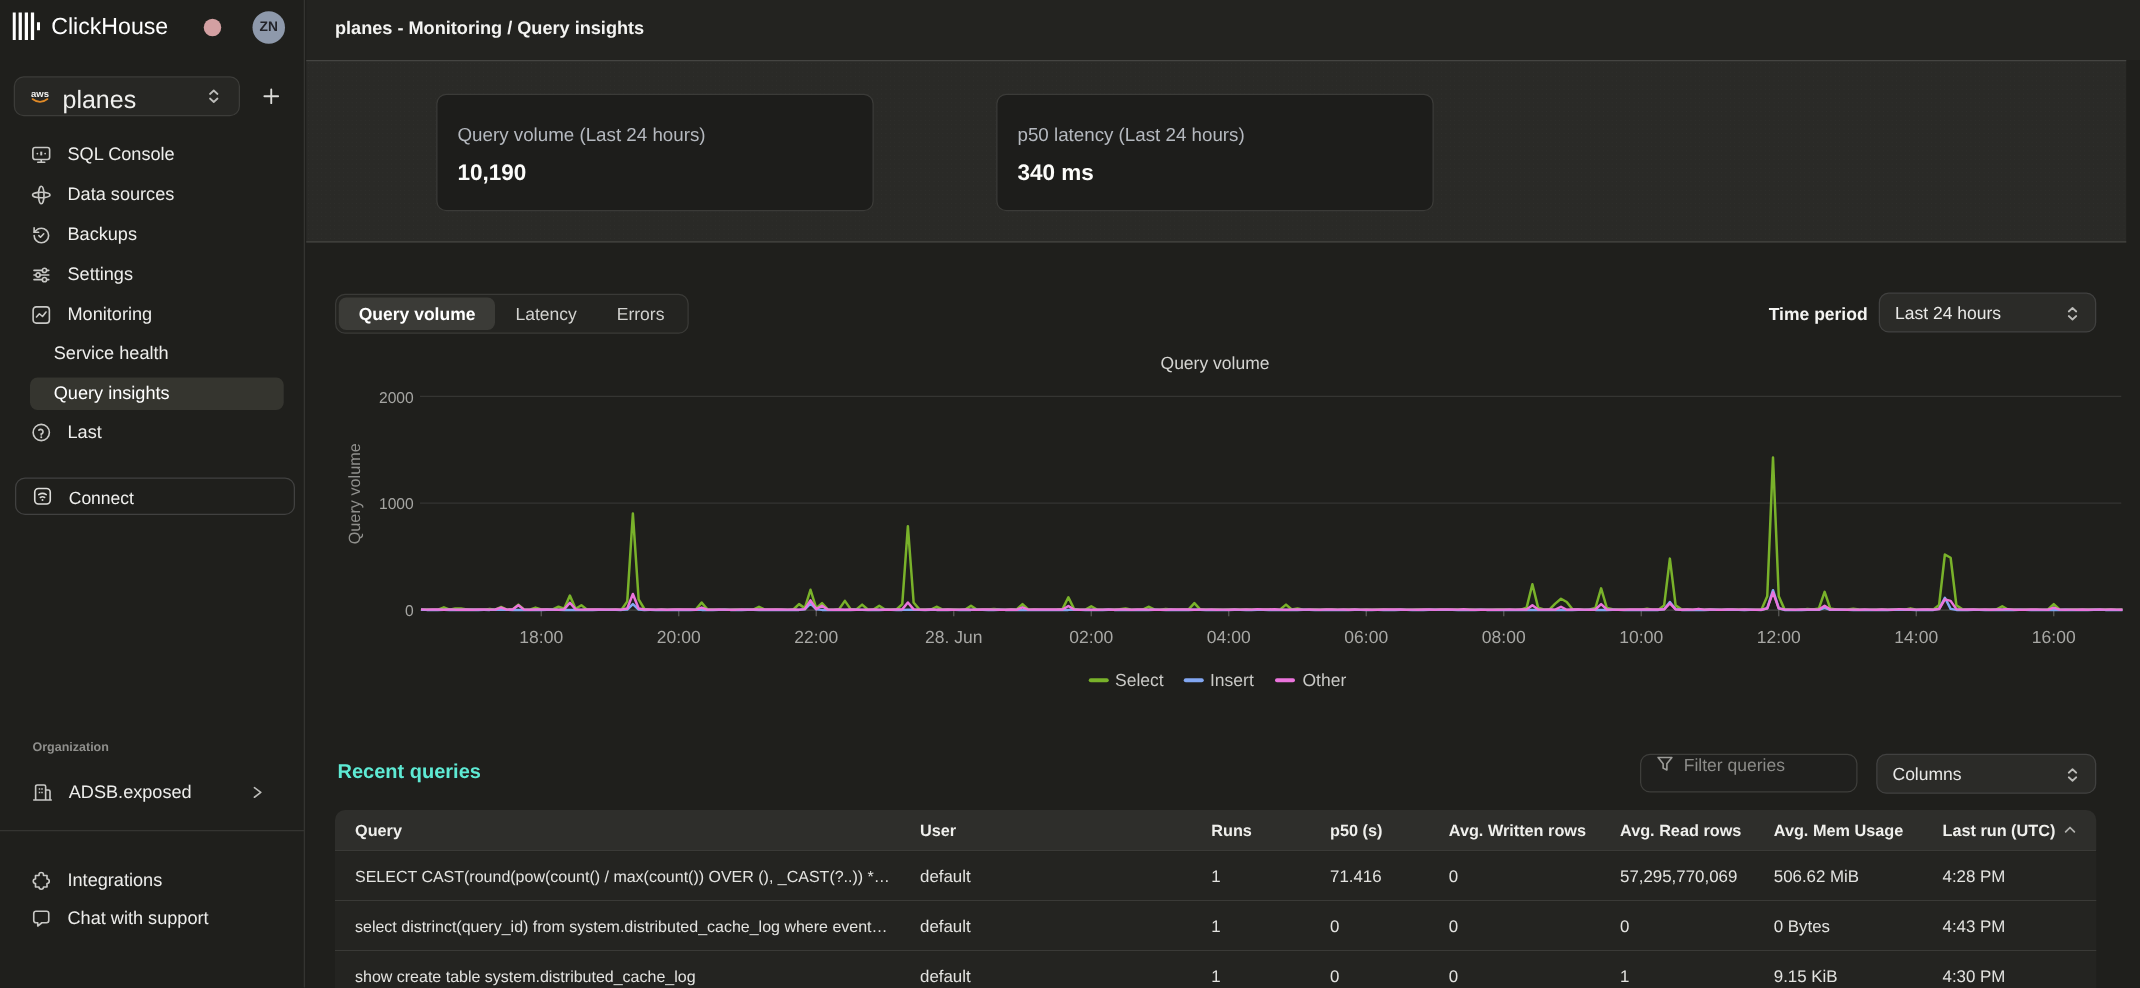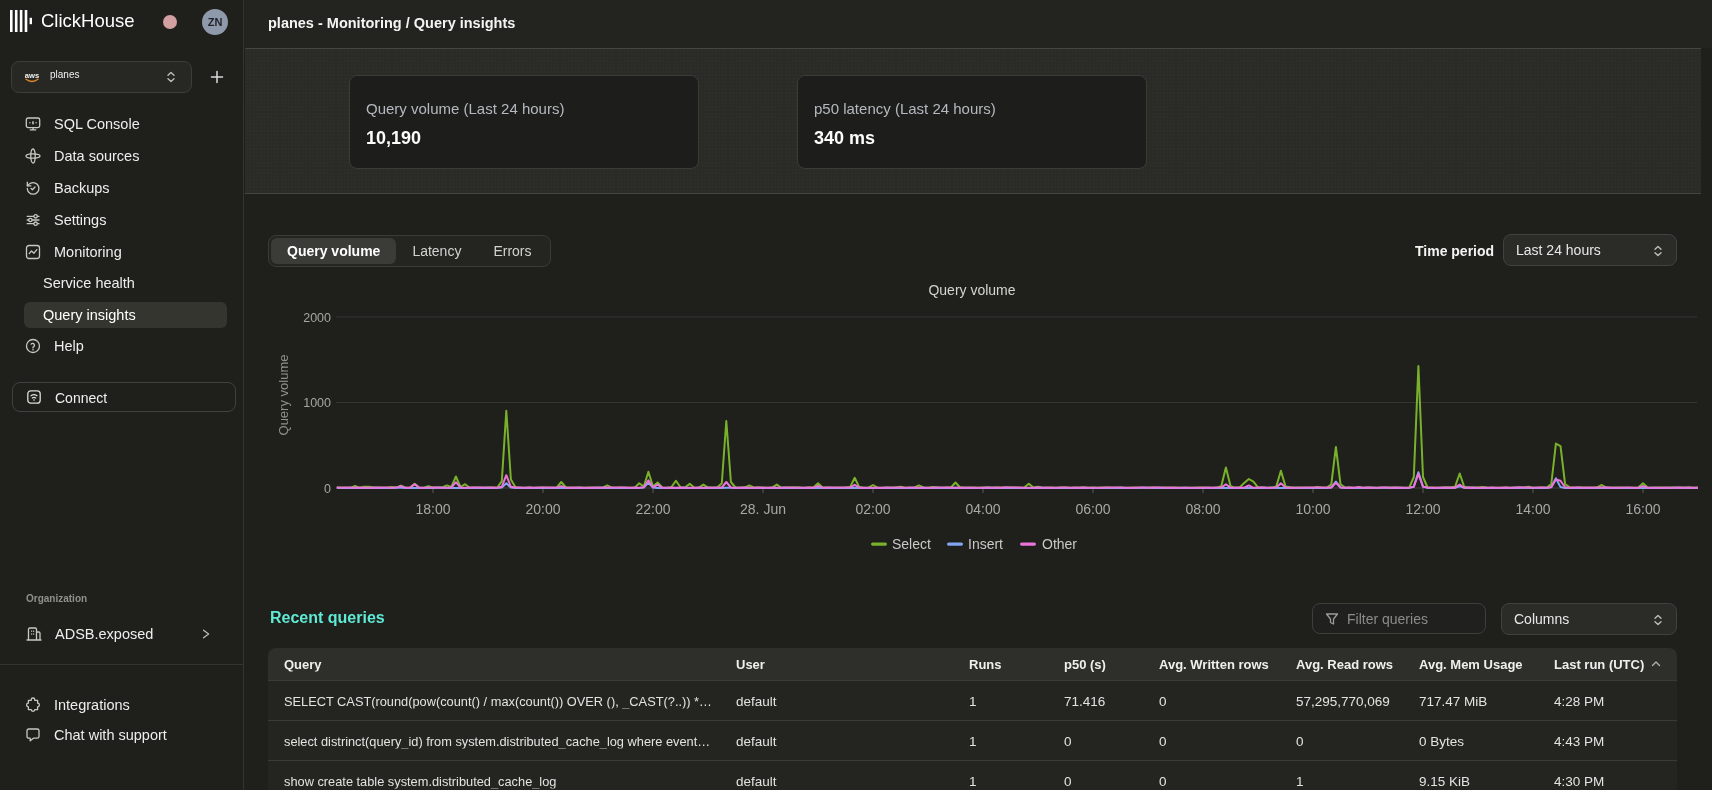--- a/index.html
+++ b/index.html
@@ -35,21 +35,21 @@
   font-size:14px; color:#d2d2cf; }
 .tab.on { background:#3b3b37; color:#ffffff; font-weight:bold; }
 
 .select { position:absolute; height:32px; background:#2b2b28; border:1px solid #414140;
   border-radius:8px; display:flex; align-items:center; font-size:14px; color:#e8e8e6; padding:0 12px; }
 .select .chev { position:absolute; right:10px; top:8px; }
 
 
 #rq-title { position:absolute; left:25px; top:609px; font-size:16px; font-weight:bold; color:#5eead4; }
 #filterbox { position:absolute; left:1067px; top:603px; width:174px; height:31px;
-  border:1px solid #3e3e3b; border-radius:8px; background:#20201e; display:flex; align-items:center;
+  border:1px solid #3e3e3b; border-radius:8px; background:#20201e; display:flex; 
   font-size:14px; color:#8b8b88; }
 #table { position:absolute; left:23px; top:648px; width:1409px; }
 .trow { position:relative; width:1409px; height:40px; background:#242421; border-bottom:1px solid #3a3a37; }
 .thead { height:33px; background:#2e2e2b; border-radius:8px 8px 0 0; border-bottom:1px solid #3a3a37; }
 .cell { position:absolute; top:50%; transform:translateY(-50%); font-size:13.5px; color:#e3e3e0; white-space:nowrap; }
 .thead .cell { font-weight:bold; font-size:13px; color:#efefec; }
 .c1{left:16px;max-width:431px;overflow:hidden;text-overflow:ellipsis;font-size:12.8px;} .c2{left:468px;} .c3{left:701px;} .c4{left:796px;} .c5{left:891px;}
 .c6{left:1028px;} .c7{left:1151px;} .c8{left:1286px;}
 </style>
 </head>
@@ -68,21 +68,21 @@
   <div class="abs" style="left:163px;top:15px;width:14px;height:14px;border-radius:50%;background:#d3a0a2;"></div>
   <div class="abs" style="left:202px;top:9px;width:26px;height:26px;border-radius:50%;background:#8e99ab;
        display:flex;align-items:center;justify-content:center;font-size:11px;font-weight:bold;color:#23242a;">ZN</div>
 
   <div class="abs" style="left:11px;top:61px;width:181px;height:32px;background:#272724;
        border:1px solid #3c3c39;border-radius:8px;"></div>
   <svg class="abs" style="left:23px;top:68px;" width="18" height="18" viewBox="0 0 18 18">
     <text x="9" y="9.5" font-size="7.6" font-weight="bold" fill="#f1f1ef" text-anchor="middle" font-family="Liberation Sans">aws</text>
     <path d="M3 11.2 Q9 15.8 15 11.2" fill="none" stroke="#e08a27" stroke-width="1.3" stroke-linecap="round"></path>
   </svg>
-  <div class="abs" style="left:50px;top:69px;font-size:10px;color:#f0f0ee;text-align:center;">planes</div>
+  <div class="abs" style="left:50px;top:69px;font-size:20px;color:#f0f0ee;text-align:center;">planes</div>
   <svg class="abs" style="left:163px;top:69px;" width="16" height="16" viewBox="0 0 16 16" fill="none" stroke="#bcbcb9" stroke-width="1.4" stroke-linecap="round" stroke-linejoin="round">
     <path d="M5 6.2 8 3.4 11 6.2"></path>
       <path d="M5 9.8 8 12.6 11 9.8"></path>
   </svg>
   <svg class="abs" style="left:209px;top:69px;" width="16" height="16" viewBox="0 0 16 16" stroke="#dcdcd9" stroke-width="1.5" stroke-linecap="round">
     <path d="M8 2.5 V13.5 M2.5 8 H13.5"></path>
   </svg>
 
   <div class="navitem" style="top:108px;">
     <svg width="16" height="16" viewBox="0 0 16 16" fill="none" stroke="#c8c8c5" stroke-width="1.3" stroke-linejoin="round">
@@ -133,21 +133,21 @@
   <div class="sel-pill"></div>
   <div class="navitem" style="top:299px;">
     <span class="lbl" style="left:43px;color:#ffffff;">Query insights</span>
   </div>
   <div class="navitem" style="top:330px;">
     <svg width="16" height="16" viewBox="0 0 16 16" fill="none" stroke="#c8c8c5" stroke-width="1.3" stroke-linecap="round">
       <circle cx="8" cy="8" r="6.5"></circle>
       <path d="M6.1 6.1 A1.9 1.9 0 1 1 8 9.2 V9.9"></path>
       <circle cx="8" cy="11.8" r="0.8" fill="#c8c8c5" stroke="none"></circle>
     </svg>
-    <span class="lbl">Help</span>
+    <span class="lbl">Last</span>
   </div>
 
   <div class="abs" style="left:12px;top:382px;width:224px;height:30px;border:1px solid #414140;border-radius:8px;"></div>
   <svg class="abs" style="left:26px;top:389px;" width="16" height="16" viewBox="0 0 16 16" fill="none" stroke="#dcdcd9" stroke-width="1.3" stroke-linecap="round" stroke-linejoin="round">
     <rect x="1.8" y="1.8" width="12.4" height="12.4" rx="3"></rect>
     <path d="M5 6.7 Q8 4.6 11 6.7"></path>
     <path d="M6.3 9 Q8 7.8 9.7 9"></path>
     <circle cx="8" cy="11" r="0.8" fill="#dcdcd9" stroke="none"></circle>
   </svg>
   <div class="abs" style="left:55px;top:390px;font-size:14px;color:#f0f0ee;">Connect</div>
@@ -291,21 +291,21 @@
         </svg>
       </span>
     </div>
     <div class="trow">
       <span class="cell c1">SELECT CAST(round(pow(count() / max(count()) OVER (), _CAST(?..)) * more</span>
       <span class="cell c2">default</span>
         <span class="cell c3">1</span>
       <span class="cell c4">71.416</span>
         <span class="cell c5">0</span>
       <span class="cell c6">57,295,770,069</span>
-        <span class="cell c7">717.47 MiB</span>
+        <span class="cell c7">506.62 MiB</span>
       <span class="cell c8">4:28 PM</span>
     </div>
     <div class="trow">
       <span class="cell c1">select distrinct(query_id) from system.distributed_cache_log where event_time more</span>
       <span class="cell c2">default</span>
         <span class="cell c3">1</span>
       <span class="cell c4">0</span>
         <span class="cell c5">0</span>
       <span class="cell c6">0</span>
         <span class="cell c7">0 Bytes</span>

